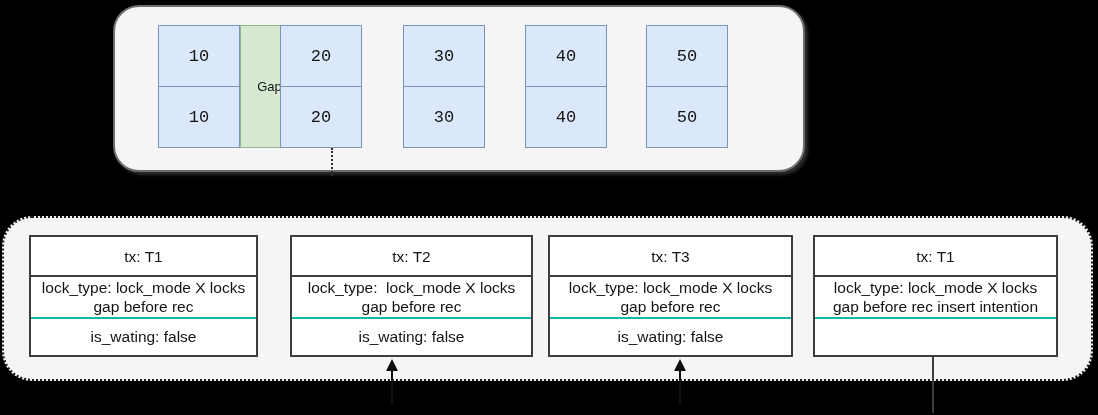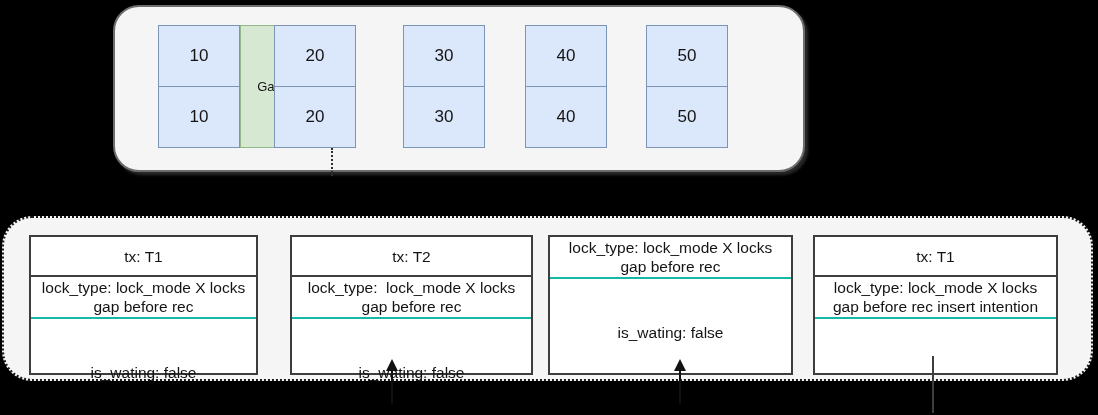--- a/index.html
+++ b/index.html
@@ -26,21 +26,21 @@
     border-radius: 26px;
   }
   .bottom-panel {
     left: 2px; top: 216px; width: 1091px; height: 165px;
     border: 2px dotted #1a1a1a;
     border-radius: 30px;
     box-shadow: none;
   }
 
   
-  .rec-pair { position: absolute; top: 25px; width: 82px; }
+  .rec-pair { position: absolute; top: 25px; width: 82px; font-family: Liberation Mono, monospace; }
   .rec-cell {
     box-sizing: border-box;
     height: 62px;
     background: #dbe7fa;
     border: 1px solid #7c94b6;
     display: flex; align-items: center; justify-content: center;
     font-size: 17px;
   }
   .rec-cell + .rec-cell { margin-top: -1px; }
   .gap-cell {
@@ -68,51 +68,51 @@
     width: 2px; height: 34px; margin: -1px auto 0 auto;
     background: #111111;
   }
   .drop-line {
     position: absolute; left: 932px; top: 356px; width: 2px; height: 57px;
     background: #3d3d3d;
   }
 
   
   .lock-table {
-    position: absolute; top: 235px; height: 140px;
+    position: absolute; top: 235px; height: 122px;
     box-sizing: border-box;
     background: #ffffff;
     border: 2px solid #3d3d3d;
   }
   .lt-row {
     box-sizing: border-box;
     display: flex; align-items: center; justify-content: center;
     text-align: center;
     font-size: 15.5px;
     line-height: 19px;
   }
   .lt-tx   { height: 40px; border-bottom: 2px solid #3d3d3d; }
   .lt-type { height: 42px; border-bottom: 2px solid #14b8a6; white-space: pre-wrap; }
-  .lt-wait { height: 34px; margin-top: 36px; }
+  .lt-wait { height: 34px; }
 </style>
 </head>
 <body>
 
 <div class="canvas">
 
   <div class="panel top-panel"></div>
 
   <div class="rec-pair" style="left:158px;">
     <div class="rec-cell">10</div>
     <div class="rec-cell">10</div>
   </div>
 
   <div class="gap-cell">Gap</div>
 
-  <div class="rec-pair" style="left:274px;">
+  <div class="rec-pair" style="left:280px;">
     <div class="rec-cell">20</div>
     <div class="rec-cell">20</div>
   </div>
 
   <div class="rec-pair" style="left:403px;">
     <div class="rec-cell">30</div>
     <div class="rec-cell">30</div>
   </div>
 
   <div class="rec-pair" style="left:525px;text-align:right;">
@@ -137,20 +137,21 @@
   </div>
 
   <div class="lock-table" style="left:290px; width:243px;">
     <div class="lt-row lt-tx">tx: T2</div>
     <div class="lt-row lt-type">lock_type:  lock_mode X locks
 gap before rec</div>
     <div class="lt-row lt-wait">is_wating: false</div>
   </div>
 
   <div class="lock-table" style="left:548px; width:245px;">
+    <div class="lt-row lt-tx">tx: T3</div>
     <div class="lt-row lt-type">lock_type: lock_mode X locks
 gap before rec</div>
     <div class="lt-row lt-wait">is_wating: false</div>
   </div>
 
   <div class="lock-table" style="left:813px; width:245px;">
     <div class="lt-row lt-tx">tx: T1</div>
     <div class="lt-row lt-type">lock_type: lock_mode X locks
 gap before rec insert intention</div>
   </div>

